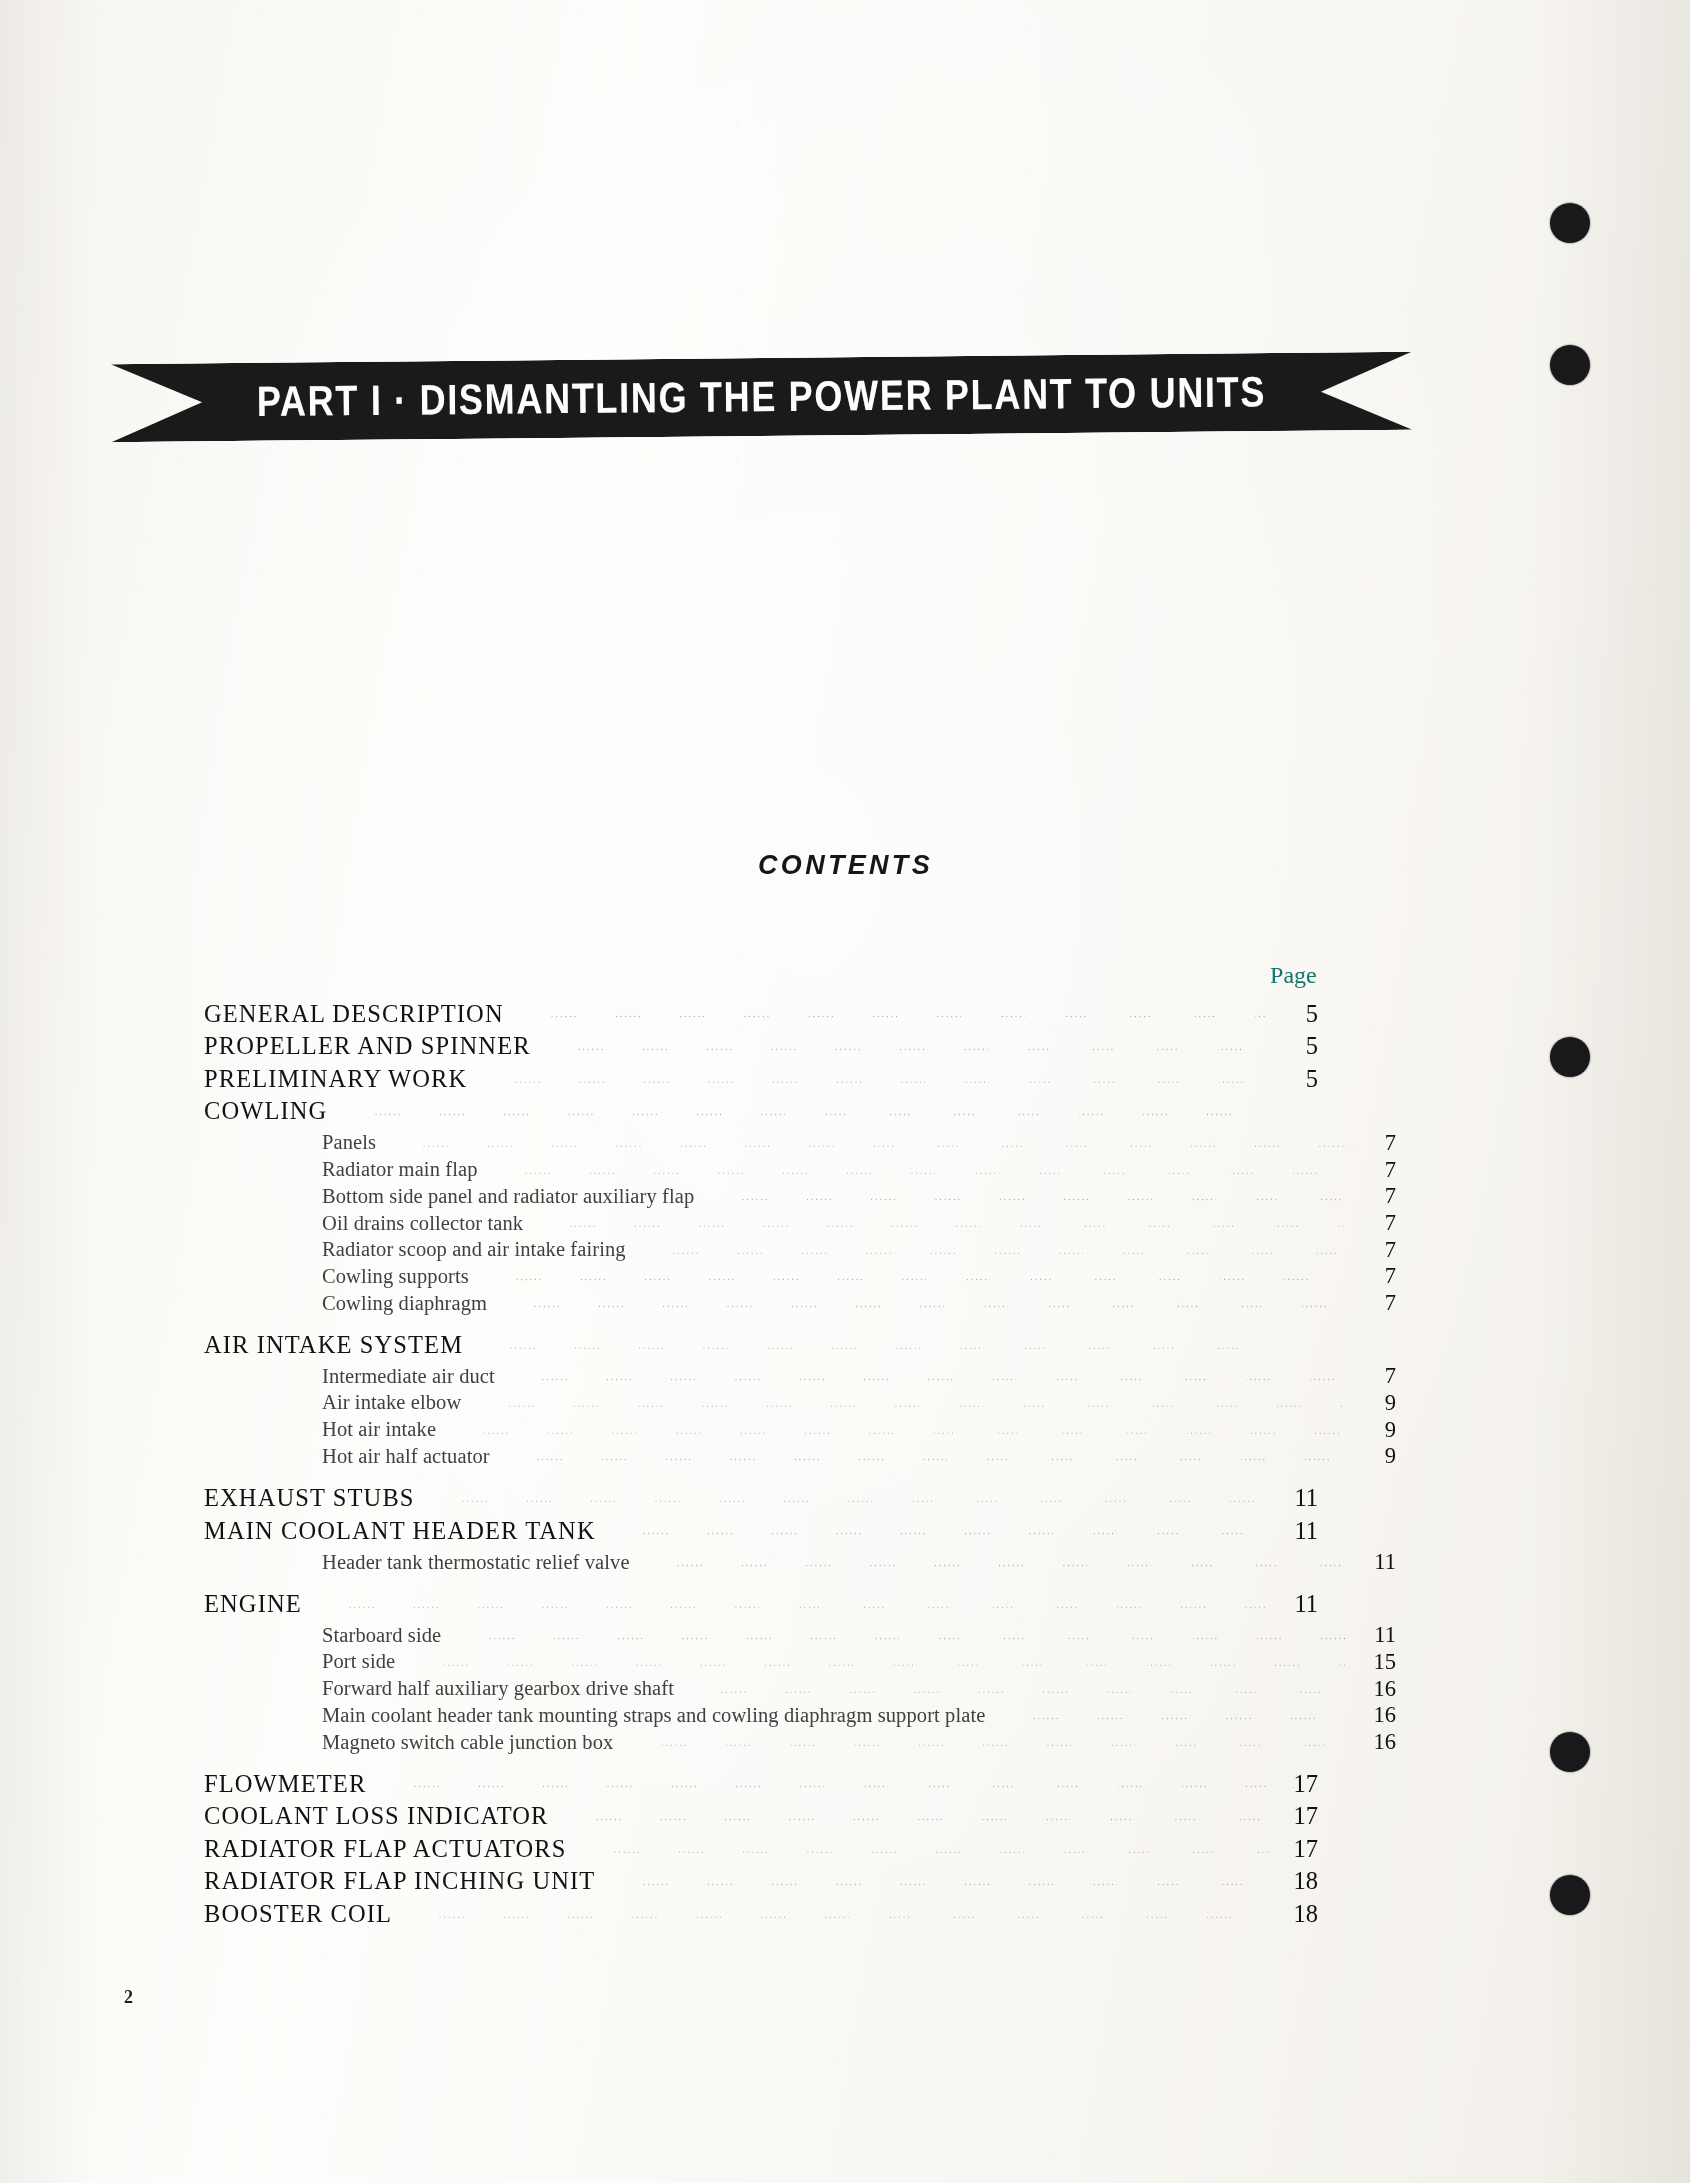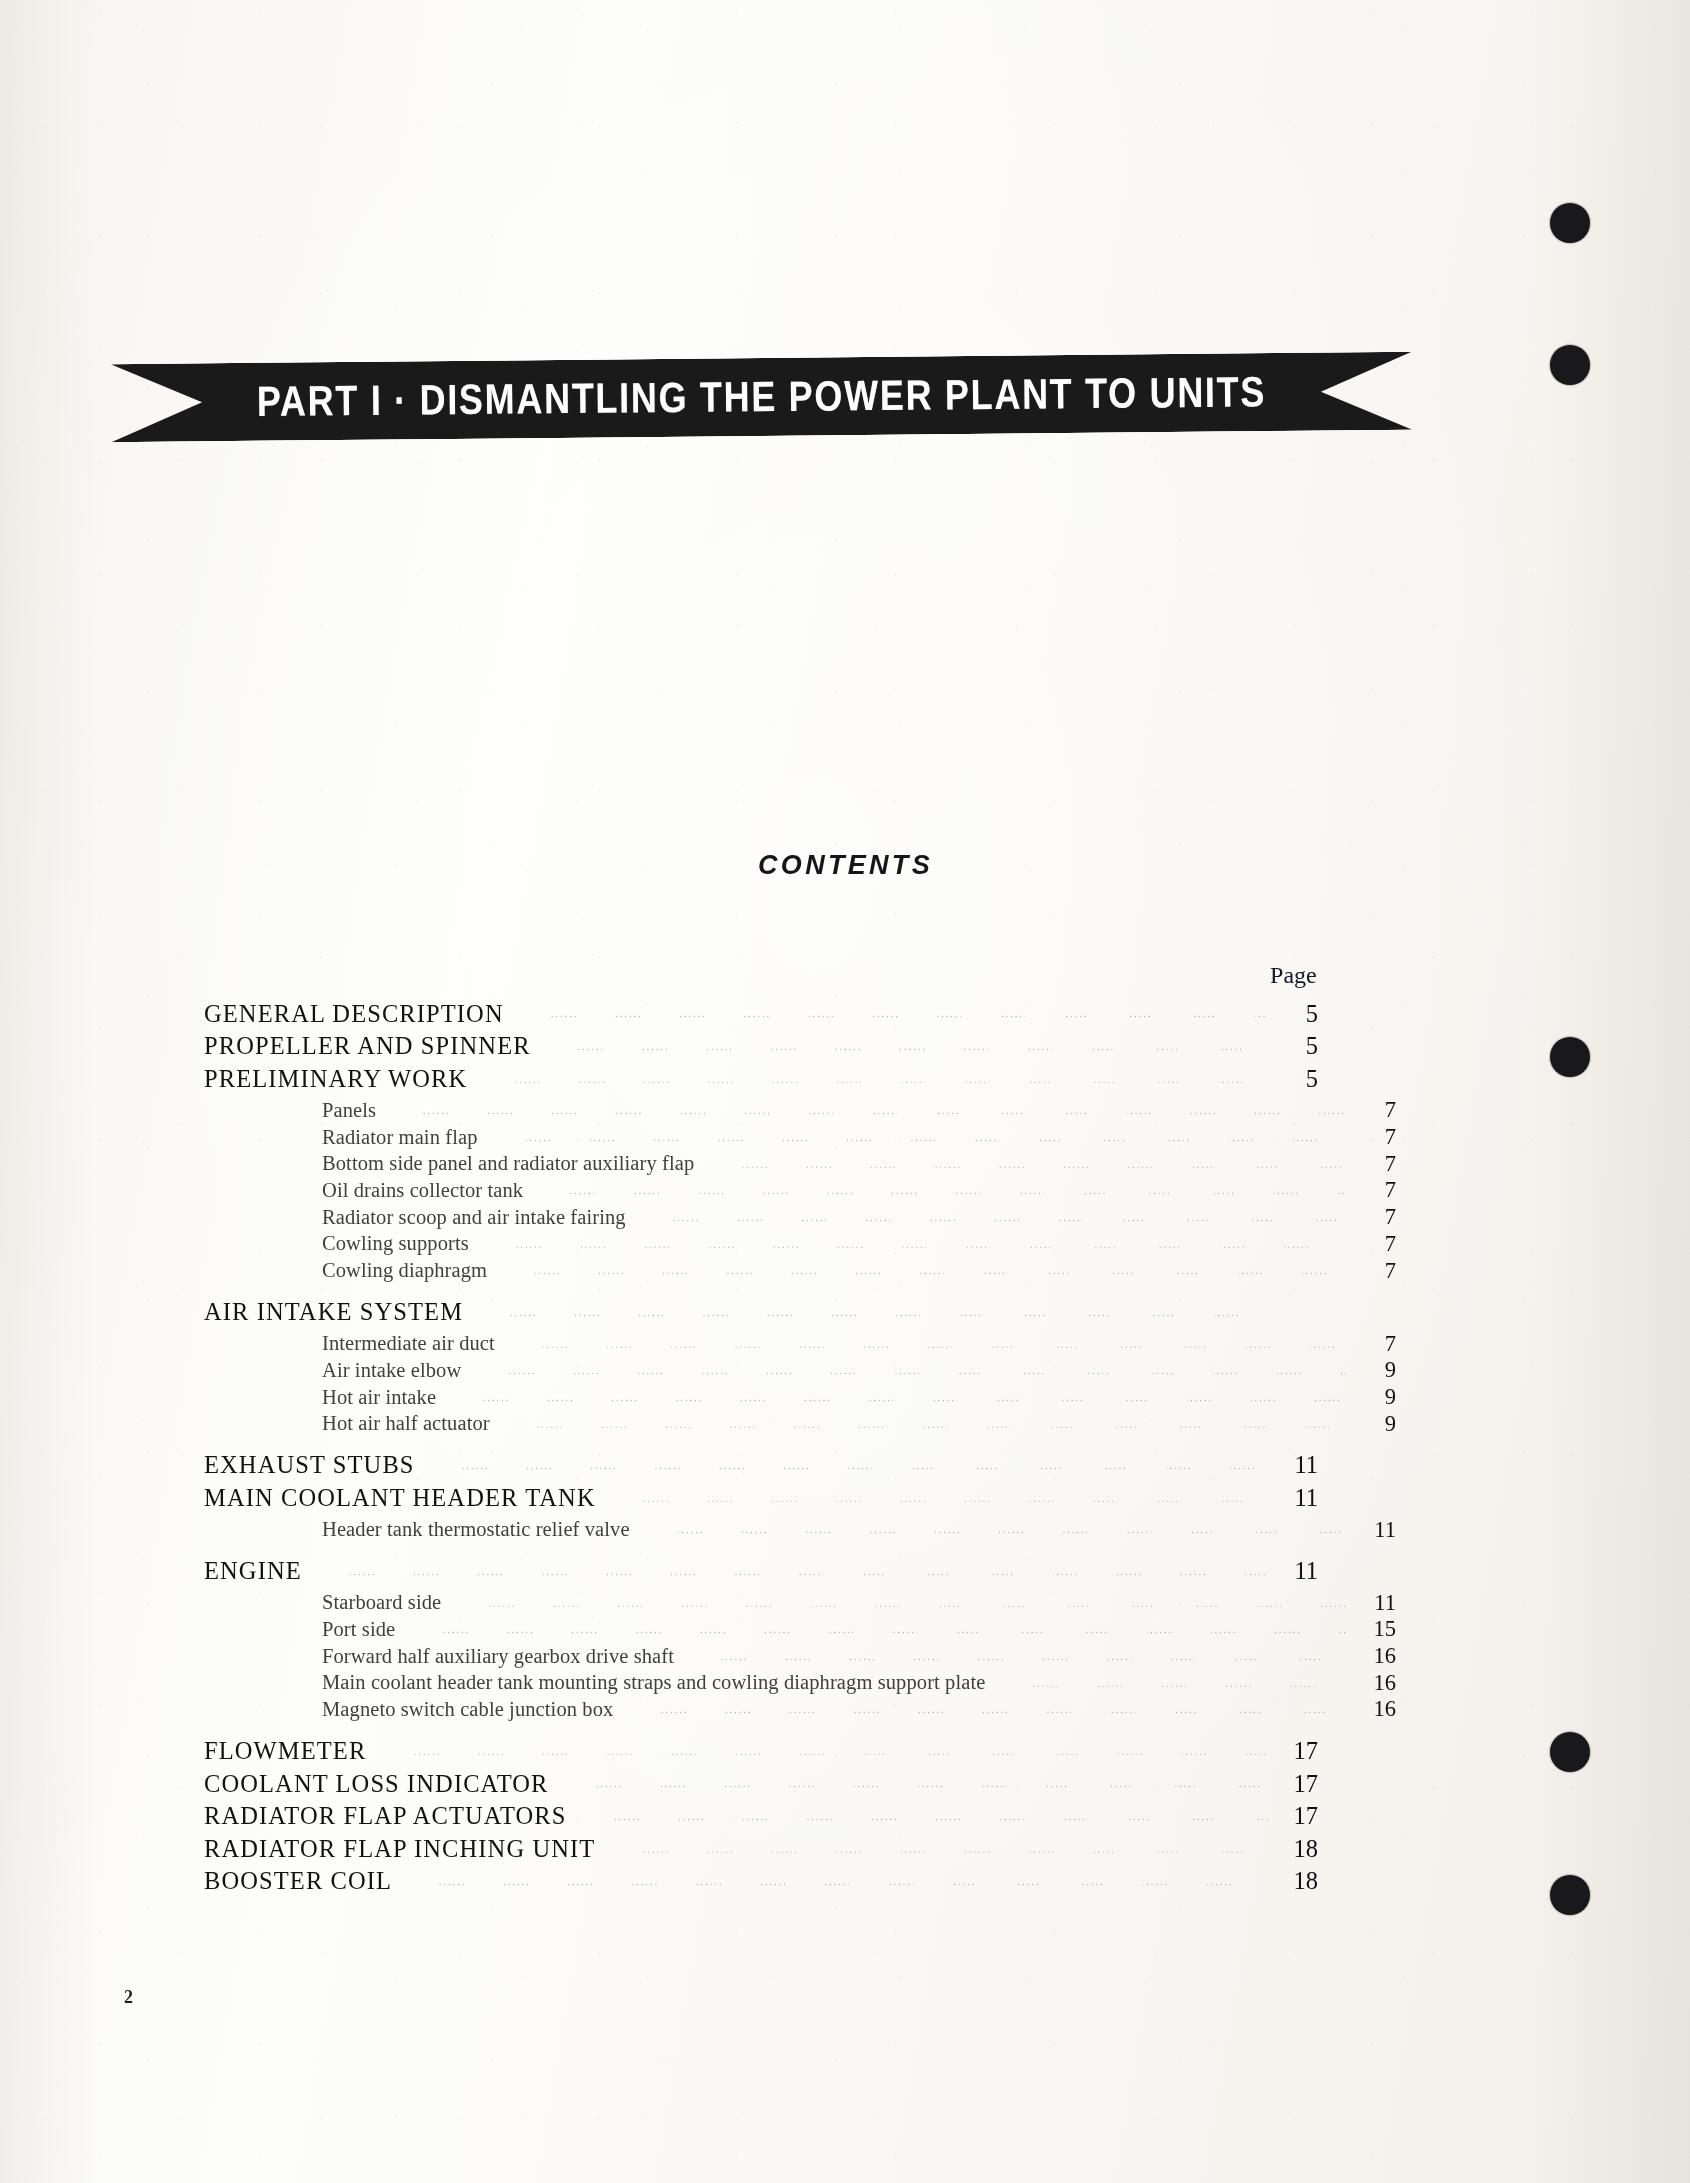--- a/index.html
+++ b/index.html
@@ -96,21 +96,21 @@
   
   .toc {
     position: absolute;
     left: 204px;
     top: 962px;
     width: 1114px;
   }
   .page-col-head {
     text-align: right;
     font-size: 24px;
-    color: #0f172a;
+    color: #0f766e;
     margin-bottom: 10.6px;
     padding-right: 1.3px;
   }
 
   .row {
     display: flex;
     align-items: center;
     width: 100%;
     position: relative;
   }
@@ -242,20 +242,25 @@
         <div class="row major">
           <span class="label">PROPELLER AND SPINNER</span>
           <span class="leader"></span>
           <span class="pageno">5</span>
         </div>
         <div class="row major">
           <span class="label">PRELIMINARY WORK</span>
           <span class="leader"></span>
           <span class="pageno">5</span>
         </div>
+        <div class="row major">
+          <span class="label">COWLING</span>
+          <span class="leader"></span>
+          <span class="pageno"></span>
+        </div>
         <div class="row sub">
           <span class="label">Panels</span>
           <span class="leader"></span>
           <span class="pageno">7</span>
         </div>
         <div class="row sub">
           <span class="label">Radiator main flap</span>
           <span class="leader"></span>
           <span class="pageno">7</span>
         </div>

